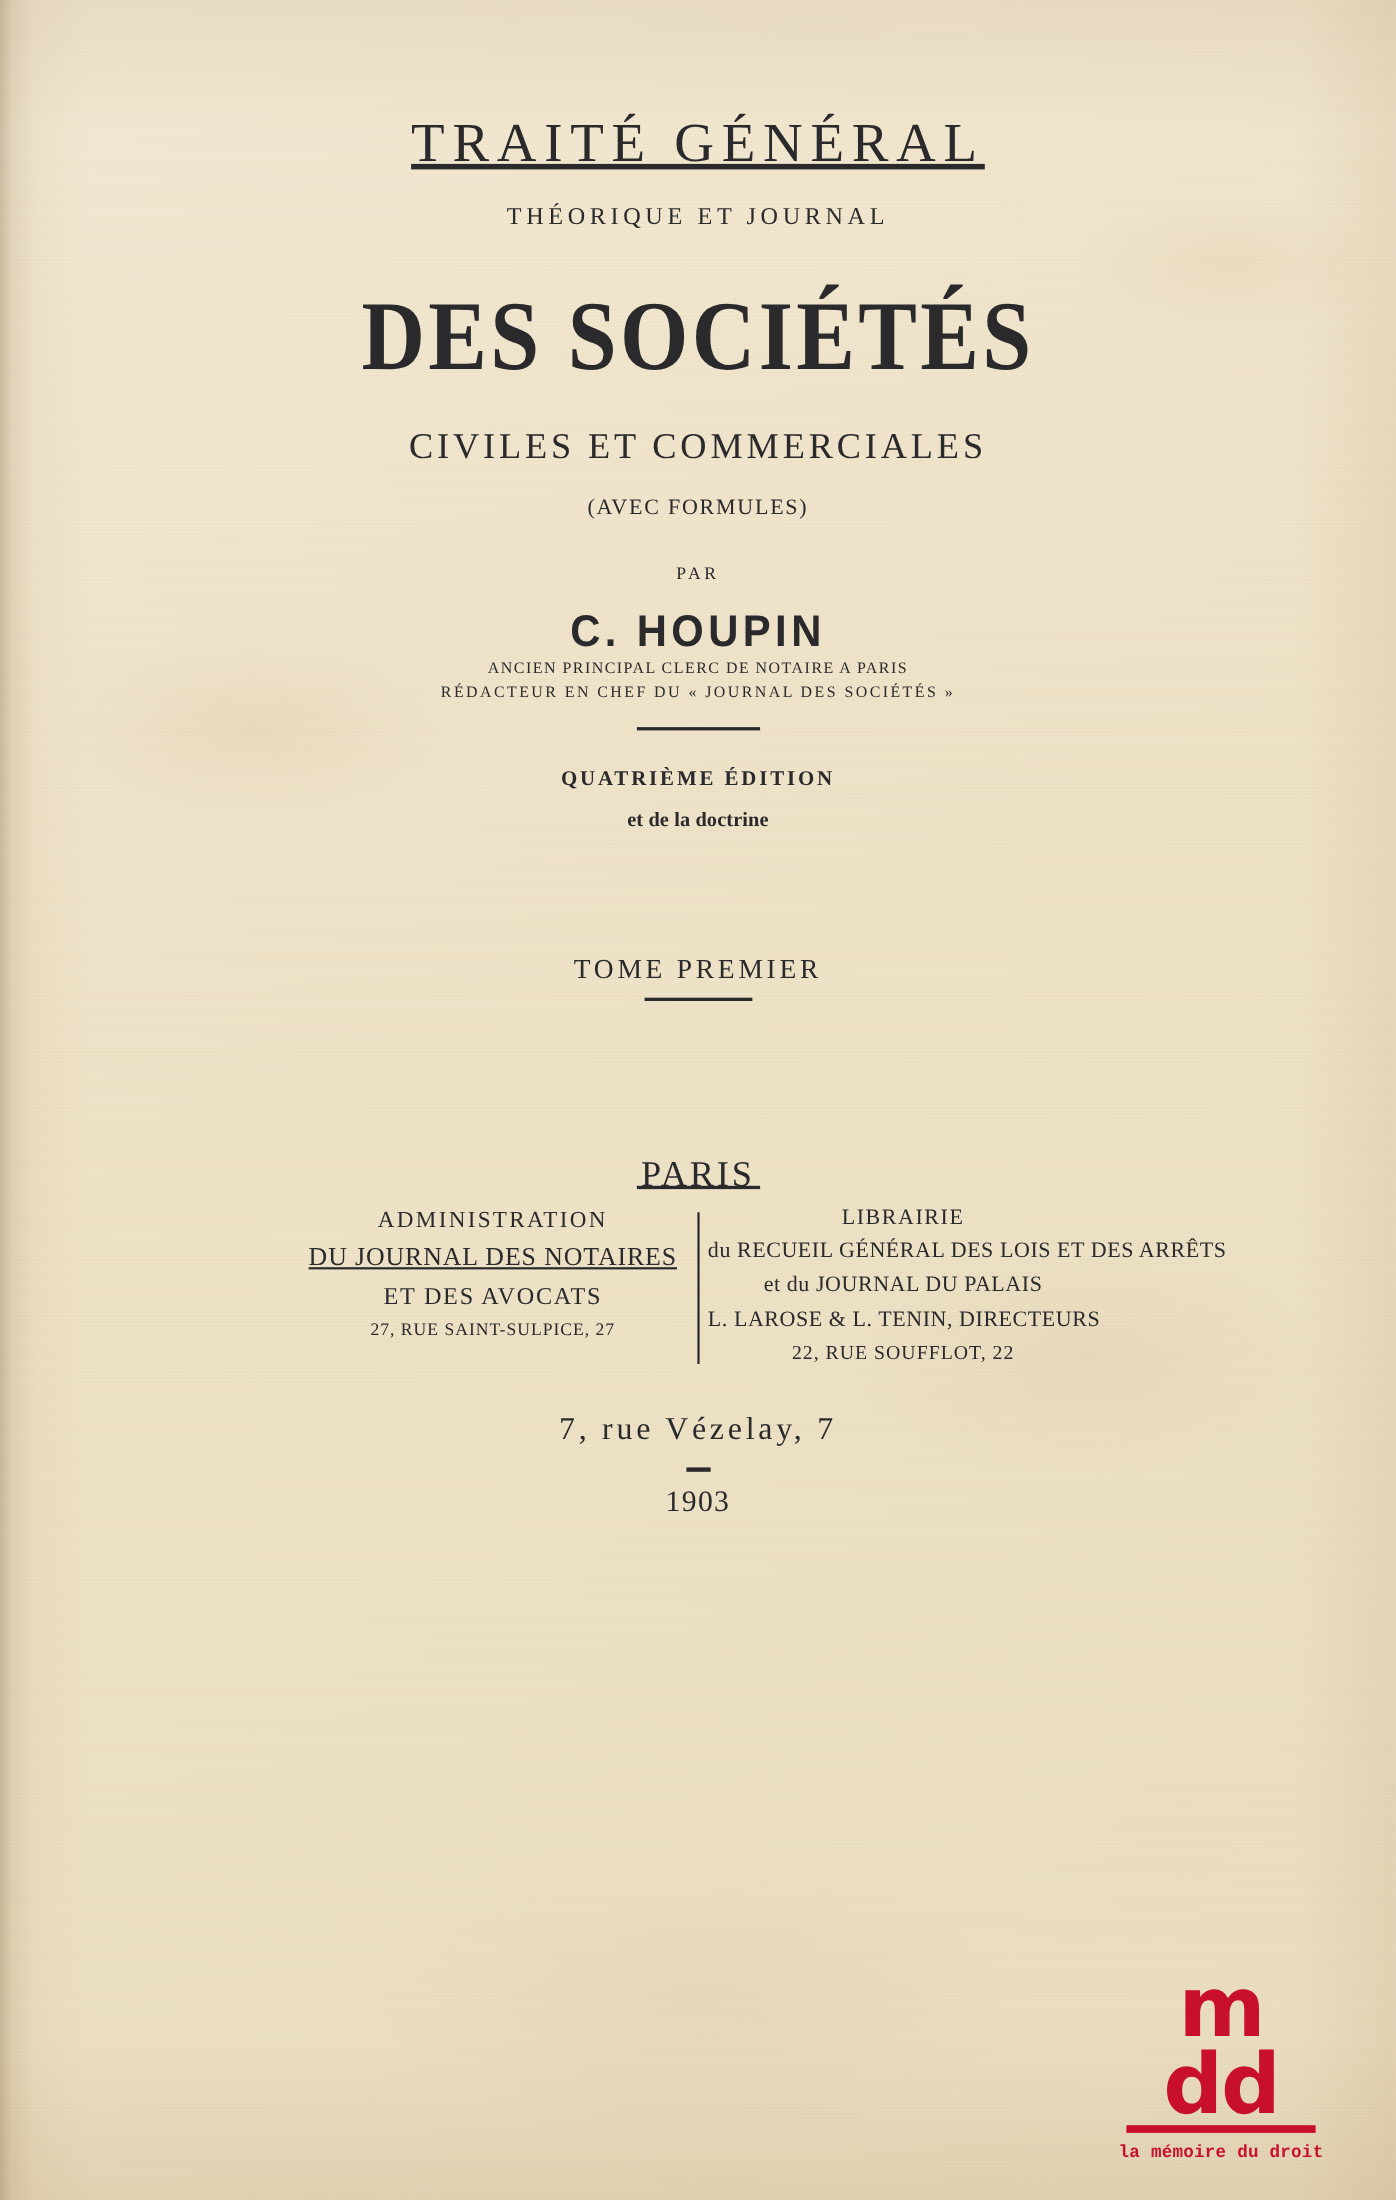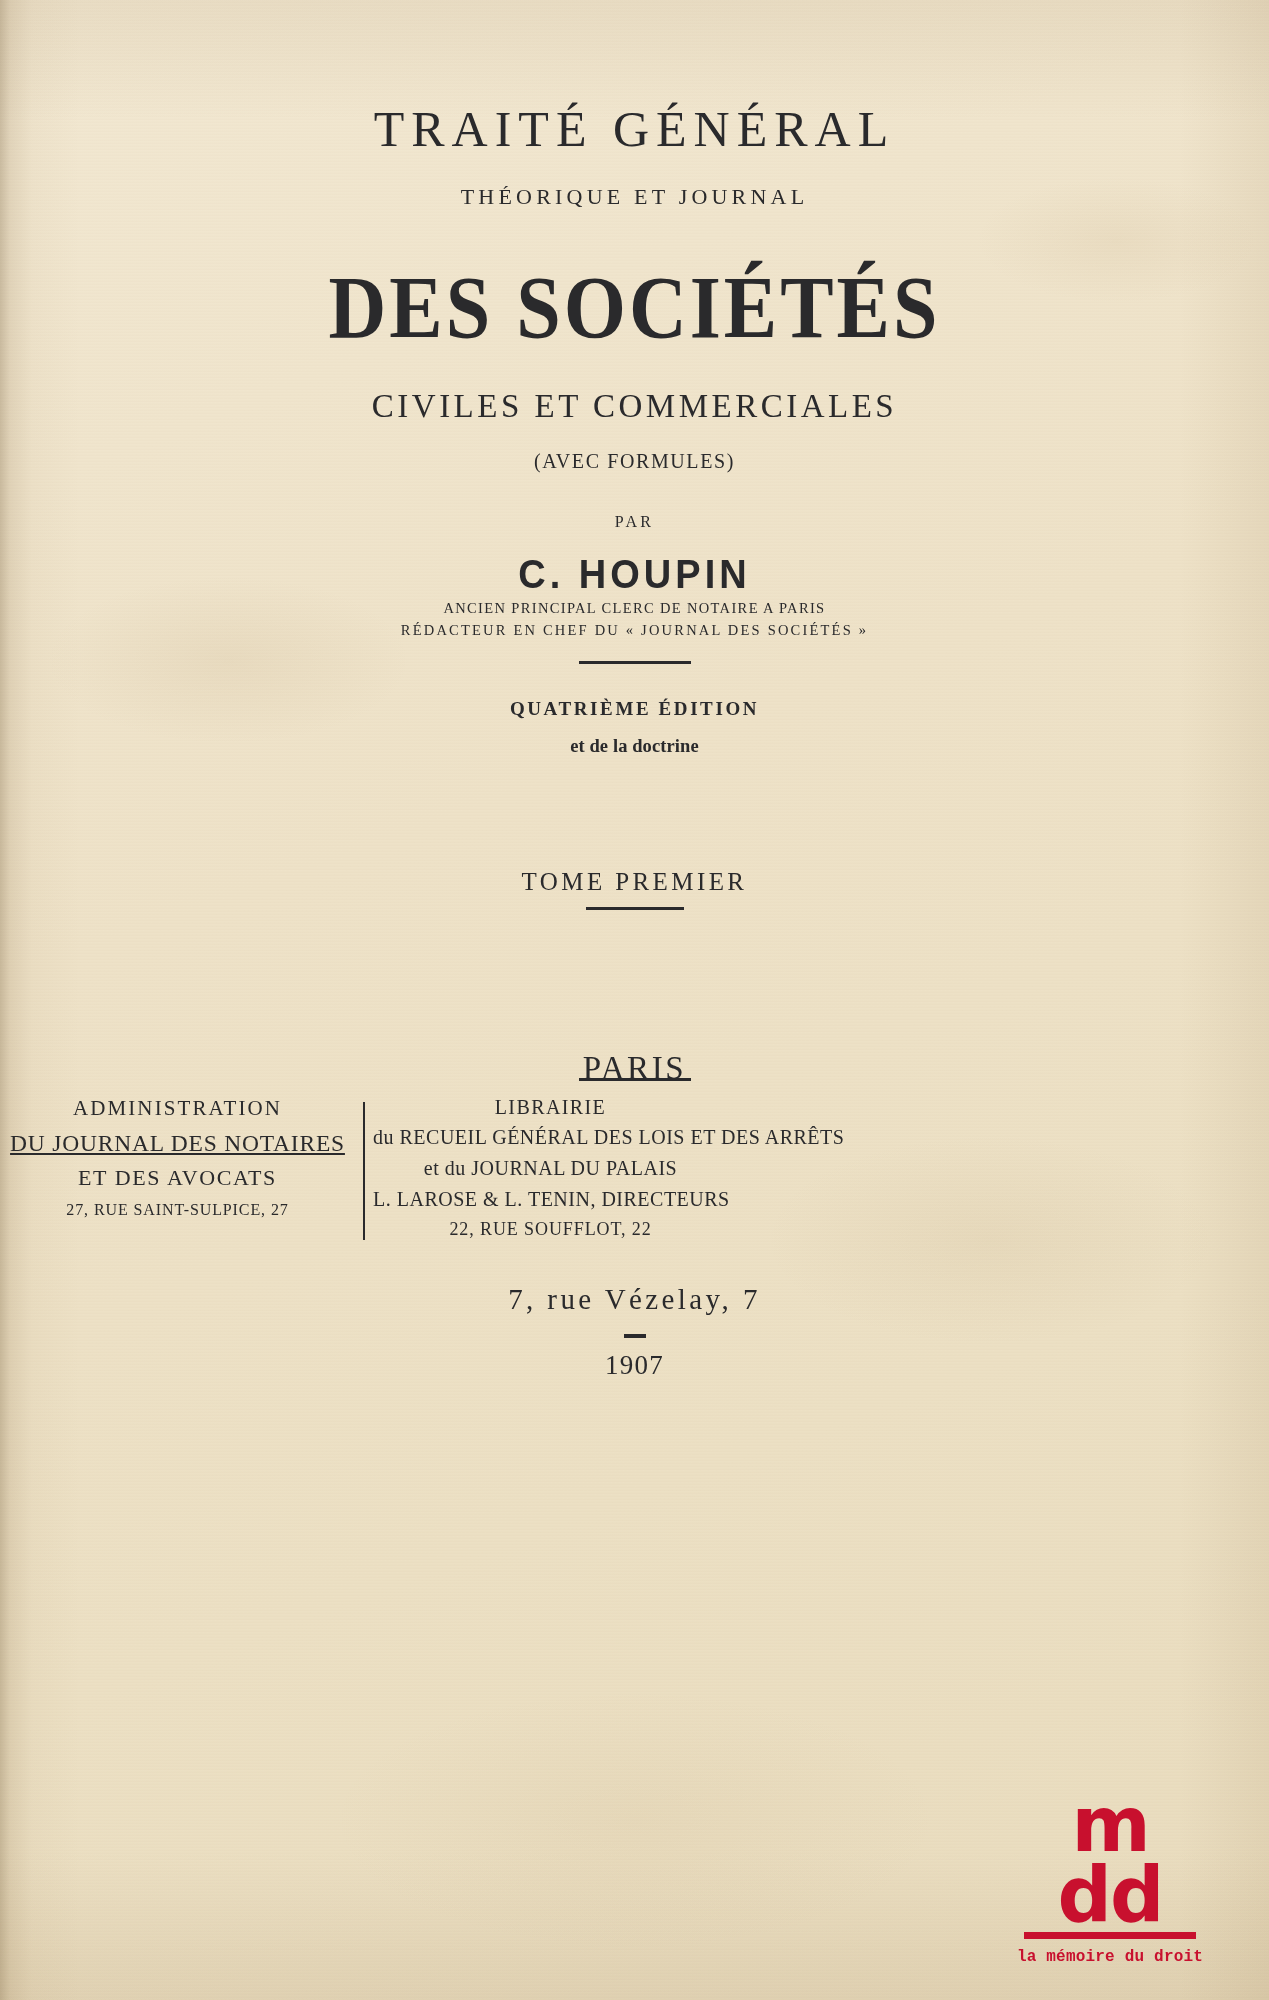--- a/index.html
+++ b/index.html
@@ -76,20 +76,21 @@
   .ctr { text-align: center; }
 
   .line-main-title {
     position: absolute;
     left: 0; right: 0;
     top: 100px;
     font-size: 50px;
     letter-spacing: 7px;
     font-weight: 400;
     white-space: nowrap;
+    text-decoration: underline;
   }
   .line-sub1 {
     position: absolute;
     left: 0; right: 0;
     top: 184px;
     font-size: 22px;
     letter-spacing: 4.2px;
     white-space: nowrap;
   }
   .line-display {
@@ -194,20 +195,21 @@
     left: 0; right: 0;
     top: 1050px;
     font-size: 33px;
     letter-spacing: 2.6px;
   }
   .imprint {
     position: absolute;
     left: 0; right: 0;
     top: 1096px;
     display: flex;
+    justify-content: center;
     align-items: flex-start;
   }
   .imprint-col {
     width: 355px;
     text-align: center;
   }
   .imprint-divider {
     width: 2px;
     background: #2a2a2c;
     height: 138px;
@@ -368,21 +370,21 @@
       <div class="iaddr iaddr-big">22, RUE SOUFFLOT, 22</div>
     </div>
   </div>
 
 
   <div class="ctr line-street">7, rue Vézelay, 7</div>
 
 
   <div class="rule rule-small"></div>
 
-  <div class="ctr line-year">1907</div>
+  <div class="ctr line-year">1903</div>
 
 </div>
 
 <div id="logo">
   <div class="mark">m</div>
   <div class="mark">dd</div>
   <div class="bar"></div>
   <div class="tag">la mémoire du droit</div>
 </div>
 

